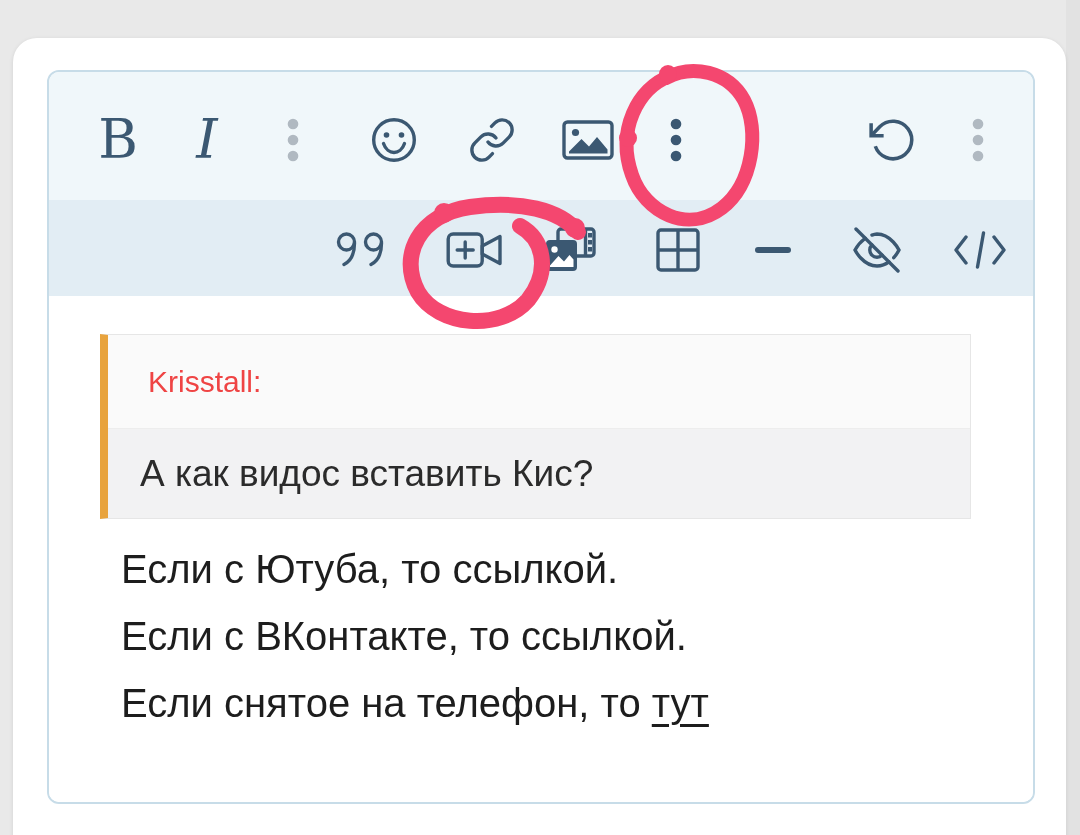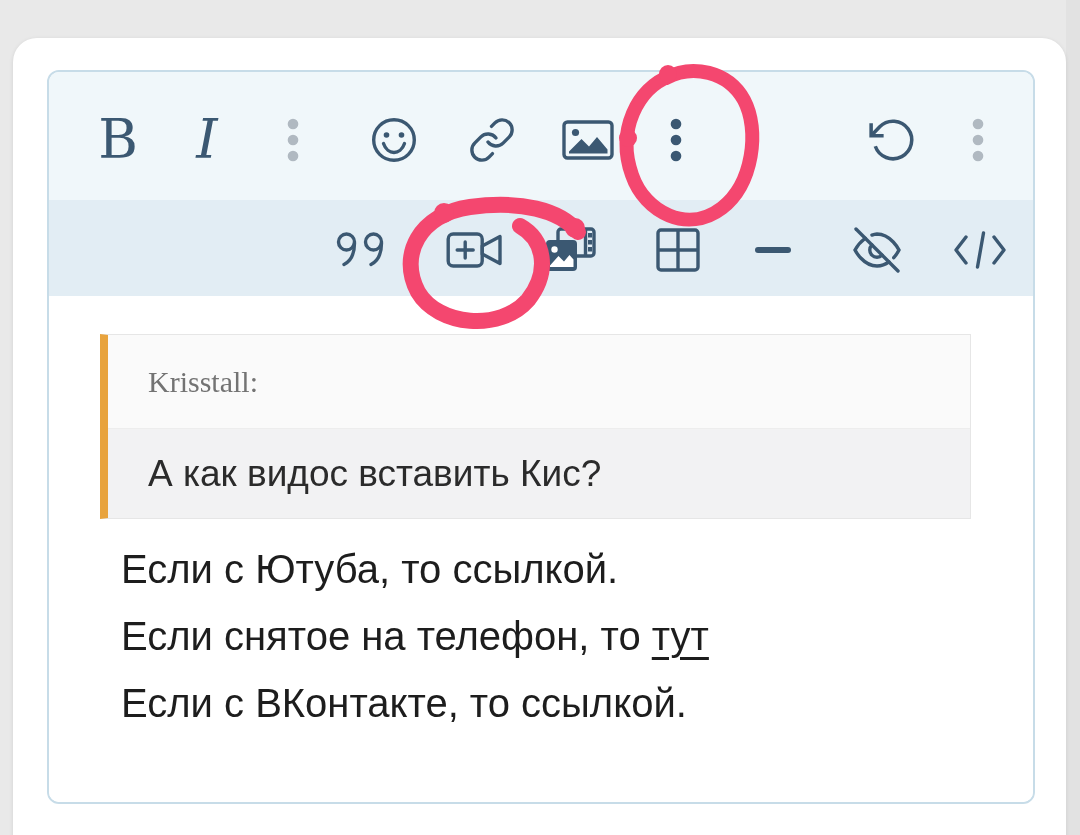--- a/index.html
+++ b/index.html
@@ -16,22 +16,22 @@
       display:flex;align-items:center;justify-content:center;cursor:pointer;}
   .serifGlyph{font-family:"DejaVu Serif",serif;font-size:54px;color:#3b5872;line-height:1;}
   .italicGlyph{font-style:italic;}
   .icon-stroke{stroke:#3b5872;fill:none;stroke-width:3.4;}
   .hrdash{width:36px;height:6px;border-radius:3px;background:#3b5872;}
   .content{position:absolute;left:0;top:224px;width:100%;height:508px;background:#ffffff;}
   .quoteblock{position:absolute;left:51px;top:38px;width:871px;height:185px;box-sizing:border-box;
               border:1px solid #e6e6e6;border-left:8px solid #e8a33d;background:#f2f2f3;}
   .quotehead{height:94px;background:#fafafa;border-bottom:1px solid #ededed;display:flex;align-items:center;
              padding-left:40px;box-sizing:border-box;}
-  .quotehead span{color:#737373;font-size:30px;font-family:Liberation Serif, serif;}
-  .quotebody{height:90px;display:flex;align-items:center;padding-left:40px;box-sizing:border-box;text-align:right;}
+  .quotehead span{color:#ef4444;font-size:30px;}
+  .quotebody{height:90px;display:flex;align-items:center;padding-left:32px;box-sizing:border-box;text-align:right;}
   .quotebody span{color:#2b2b2b;font-size:37px;}
   .replytext{position:absolute;left:59px;top:240px;font-size:40px;line-height:67px;color:#1d1d1d;margin-left:13px;}
   .replylink{color:#1d1d1d;text-decoration:underline;text-decoration-thickness:3px;text-underline-offset:7px;}
   .annot{position:absolute;left:0;top:0;width:1080px;height:835px;pointer-events:none;z-index:20;}
 </style>
 </head>
 <body>
 
 <div class="stage">
   <div class="right-strip"></div>
@@ -164,22 +164,22 @@
         <div class="quoteblock">
           <div class="quotehead">
             <span>Krisstall:</span>
           </div>
           <div class="quotebody">
             <span>А как видос вставить Кис?</span>
           </div>
         </div>
         <div class="replytext">
           <div>Если с Ютуба, то ссылкой.</div>
+          <div>Если с ВКонтакте, то ссылкой.</div>
           <div><span>Если снятое на телефон, то </span><a class="replylink" href="#">тут</a></div>
-          <div>Если с ВКонтакте, то ссылкой.</div>
         </div>
       </div>
 
     </div>
   </div>
 
   <svg class="annot" viewBox="0 0 1080 835">
     <g stroke="#f4476f" fill="none" stroke-width="14" stroke-linecap="round">
       <path d="M670 76 C638 88 616 130 632 175 C645 213 688 234 722 208 C753 184 760 130 744 100 C728 71 692 64 666 78"></path>
       <path stroke-width="16" d="M578 232 C560 210 520 200 470 207 C420 214 398 255 418 292 C438 326 500 332 528 300 C550 272 545 240 520 226"></path>

